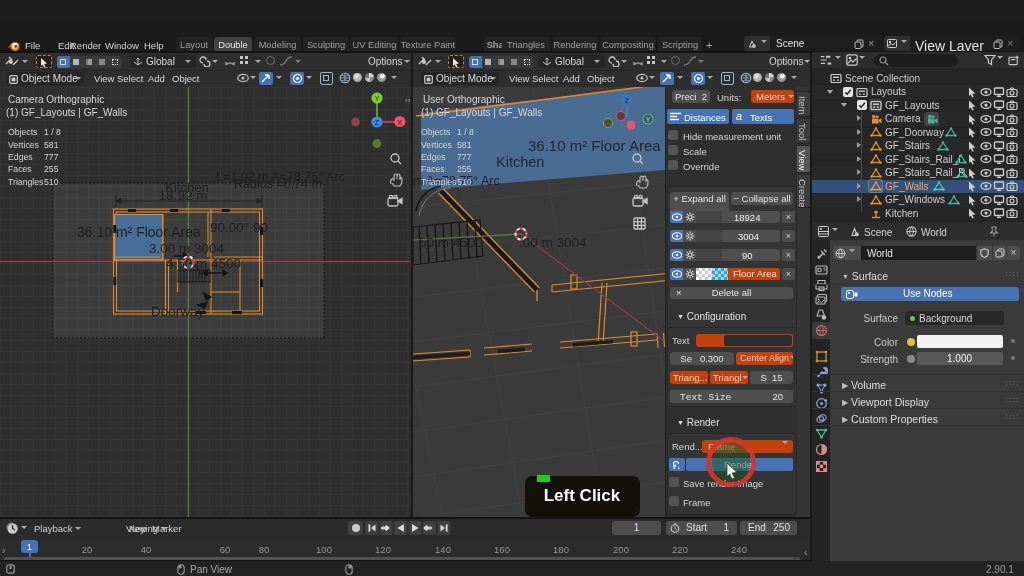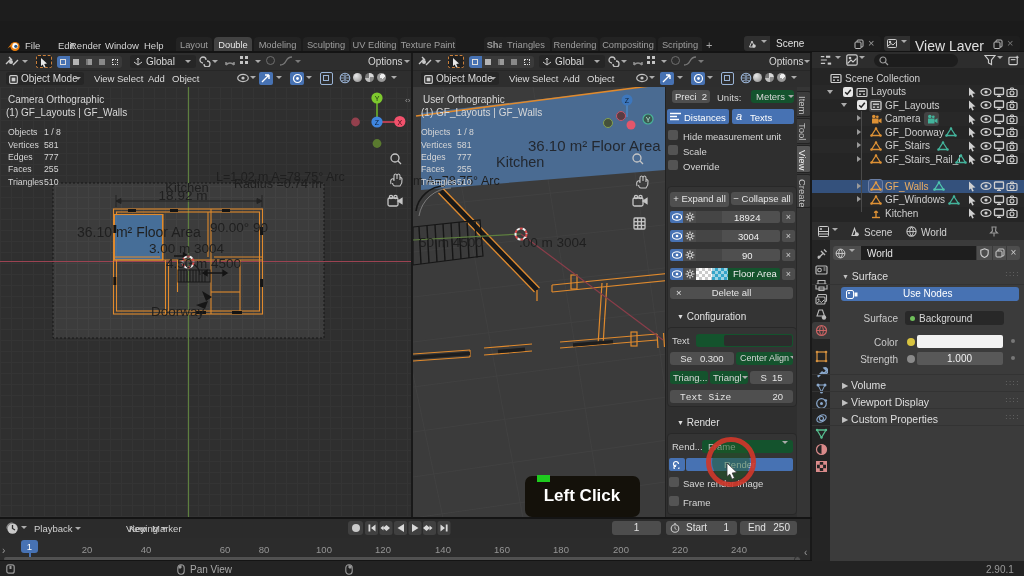--- a/index.html
+++ b/index.html
@@ -561,21 +561,21 @@
           <line x1="221" y1="134.7" x2="232" y2="134.7"></line>
           <line x1="221" y1="138.4" x2="232" y2="138.4"></line>
 </g>
 </svg>
 </div>
 
 <div class="abs" id="npanel" style="left:665px;top:87px;width:132px;height:431px;background:#2f2f2f;border-left:1px solid #222;">
 <style>
 .np { position:absolute; font-size:9.5px; color:#d6d6d6; white-space:nowrap; }
 .npbtn { position:absolute; background:#4f4f4f; border-radius:3px; font-size:9.5px; color:#e4e4e4; text-align:center; }
-.npdd { position:absolute; background:#14532d; border-radius:3px; font-size:9.5px; color:#d6d6d6; white-space:nowrap; overflow:hidden; }
+.npdd { position:absolute; background:#c2410c; border-radius:3px; font-size:9.5px; color:#d6d6d6; white-space:nowrap; overflow:hidden; }
 .npcb { position:absolute; width:10px; height:10px; background:#545454; border-radius:2px; }
 .nrow-eye { position:absolute; width:13px; height:12px; background:#4772b3; border-radius:2px 0 0 2px; }
 .nrow-gear { position:absolute; width:13px; height:12px; background:#4d4d4d; }
 .nrow-val { position:absolute; height:12px; background:#4f4f4f; border-radius:0 2px 2px 0; font-size:9.5px; color:#f0f0f0; }
 .nrow-x { position:absolute; width:13px; height:12px; background:#4d4d4d; border-radius:2px; color:#ccc; font-size:9px; text-align:center; line-height:12px; }
 .eyeg { position:absolute; left:1.5px; top:2px; }
 </style>
 <div class="npbtn" style="left:6px;top:3px;width:38px;height:13px;line-height:13px;">Preci&nbsp;&nbsp;2</div>
 <div class="np" style="left:51px;top:5px;">Units:</div>
 <div class="npdd" style="left:85px;top:3px;width:43px;height:13px;line-height:13px;padding-left:5px;">Meters<span class="chev" style="margin-left:3px;"></span></div>
@@ -589,21 +589,21 @@
         <span style="position:absolute;left:4px;top:1px;font-size:11px;color:#fff;font-style:italic;">a</span>
         <span style="position:absolute;left:18px;top:2.5px;font-size:9.5px;color:#fff;">Texts</span>
       </div>
 <div class="npcb" style="left:2px;top:43px;"></div>
       <div class="np" style="left:17px;top:44px;">Hide measurement unit</div>
 <div class="npcb" style="left:2px;top:58px;"></div>
       <div class="np" style="left:17px;top:59px;">Scale</div>
 <div class="npcb" style="left:2px;top:73px;"></div>
       <div class="np" style="left:17px;top:74px;">Override</div>
 <div class="abs" style="left:1px;top:99px;width:130px;height:151px;background:#343434;border:1px solid #282828;border-radius:4px;"></div>
-<div class="npbtn" style="left:4px;top:105px;width:59px;height:15px;line-height:13px;">+ Expand all</div>
+<div class="npbtn" style="left:4px;top:105px;width:59px;height:30px;line-height:13px;">+ Expand all</div>
 <div class="npbtn" style="left:65px;top:105px;width:62px;height:13px;line-height:13px;">− Collapse all</div>
 
 <div id="nr1">
 <div class="nrow-eye" style="left:4px;top:124px;">
           <svg class="eyeg" width="10" height="8" viewBox="0 0 10 8">
             <ellipse cx="5" cy="4" rx="4.6" ry="3.2" fill="none" stroke="#fff" stroke-width="1.1"></ellipse>
             <circle cx="5" cy="4" r="1.3" fill="#fff"></circle>
           </svg>
         </div>
 <div class="nrow-gear" style="left:17px;top:124px;">
@@ -1022,20 +1022,42 @@
   <svg class="oi" style="left:168px;" viewBox="0 0 12 12" width="12" height="12">
           <use href="#s-eye"></use>
         </svg>
   <svg class="oi" style="left:181px;" viewBox="0 0 12 12" width="12" height="12">
           <use href="#s-screen"></use>
         </svg>
   <svg class="oi" style="left:194px;" viewBox="0 0 12 12" width="12" height="12">
           <use href="#s-pcam"></use>
         </svg>
 </div>
+<div class="orow alt" style="top:114px;">
+  <div class="otri r" style="left:45px;"></div>
+  <svg class="oi" style="left:58px;color:#dd9135;" viewBox="0 0 12 12" width="12" height="12">
+          <use href="#s-mesh"></use>
+        </svg>
+  <span class="otxt" style="left:73px;">GF_Stairs_Rail_R</span>
+  <svg class="oi" style="left:144px;color:#43b39b;" viewBox="0 0 12 12" width="12" height="12">
+          <use href="#s-mesh"></use>
+        </svg>
+  <svg class="oi" style="left:154px;" viewBox="0 0 12 12" width="12" height="12">
+          <use href="#s-pointer"></use>
+        </svg>
+  <svg class="oi" style="left:168px;" viewBox="0 0 12 12" width="12" height="12">
+          <use href="#s-eye"></use>
+        </svg>
+  <svg class="oi" style="left:181px;" viewBox="0 0 12 12" width="12" height="12">
+          <use href="#s-screen"></use>
+        </svg>
+  <svg class="oi" style="left:194px;" viewBox="0 0 12 12" width="12" height="12">
+          <use href="#s-pcam"></use>
+        </svg>
+</div>
 <div class="orow alt" style="top:141px;">
   <div class="otri r" style="left:45px;"></div>
   <svg class="oi" style="left:58px;color:#dd9135;" viewBox="0 0 12 12" width="12" height="12">
           <use href="#s-mesh"></use>
         </svg>
   <span class="otxt" style="left:73px;">GF_Windows</span>
   <svg class="oi" style="left:136px;color:#43b39b;" viewBox="0 0 12 12" width="12" height="12">
           <use href="#s-mesh"></use>
         </svg>
   <svg class="oi" style="left:154px;" viewBox="0 0 12 12" width="12" height="12">

